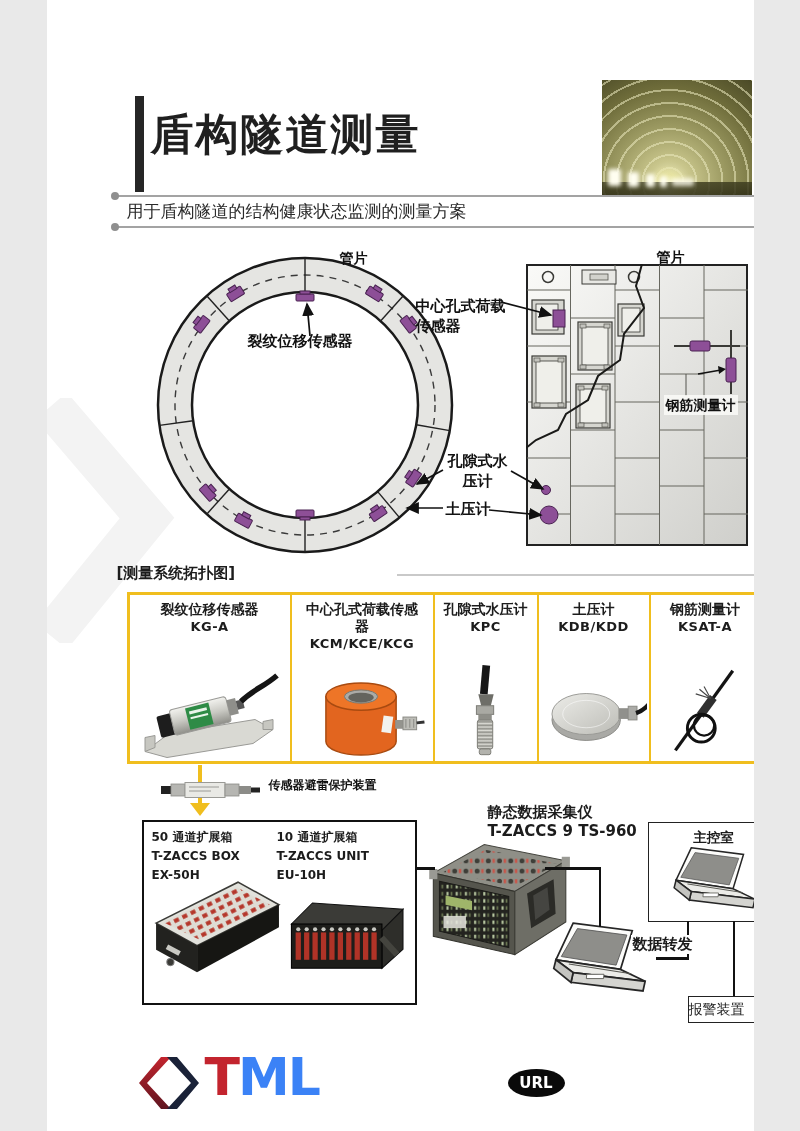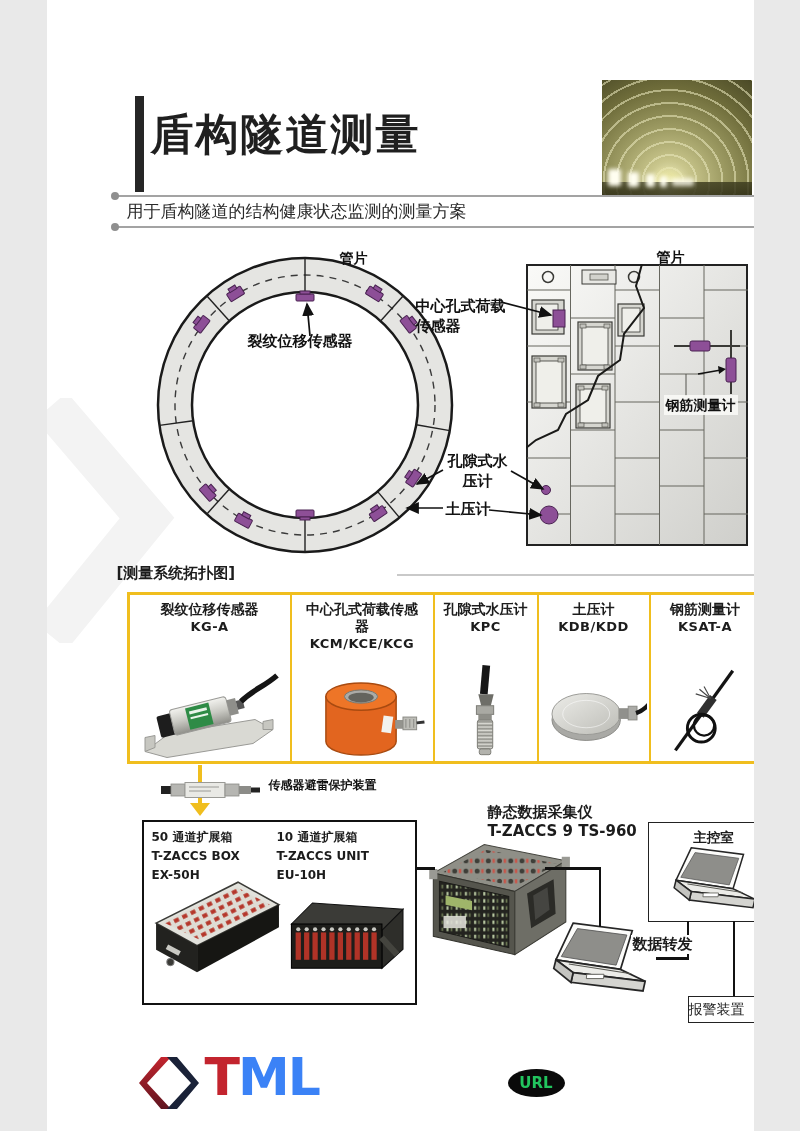--- a/index.html
+++ b/index.html
@@ -473,15 +473,15 @@
       <stop offset="0" stop-color="#c3242e"></stop>
           <stop offset="1" stop-color="#5e1520"></stop>
         </linearGradient>
       </defs>
     <polygon points="32,0 8,26 32,52 22,52 0,26 22,0" fill="url(#tmlred)"></polygon>
     <polygon points="28,0 52,26 28,52 38,52 60,26 38,0" fill="#1a2238"></polygon>
   </svg>
   <div class="abs" style="left:158px;top:1046px;font-size:52px;font-weight:900;letter-spacing:-2px;line-height:62px;">
     <span style="color:#c3242e;">T</span><span style="color:#3b82f6;">ML</span>
   </div>
-  <div class="abs" style="left:461px;top:1069px;width:57px;height:28px;border-radius:50%;background:#0a0a0a;color:#22c55e;font-size:15px;font-weight:bold;text-align:center;line-height:28px;">URL</div>
+  <div class="abs" style="left:461px;top:1069px;width:57px;height:28px;border-radius:50%;background:#0a0a0a;color:#ffffff;font-size:15px;font-weight:bold;text-align:center;line-height:28px;">URL</div>
 
 </div>
 
 </body></html>

